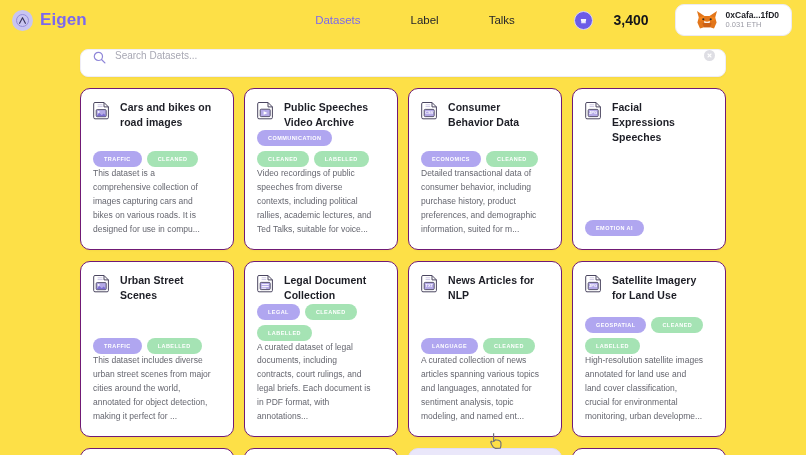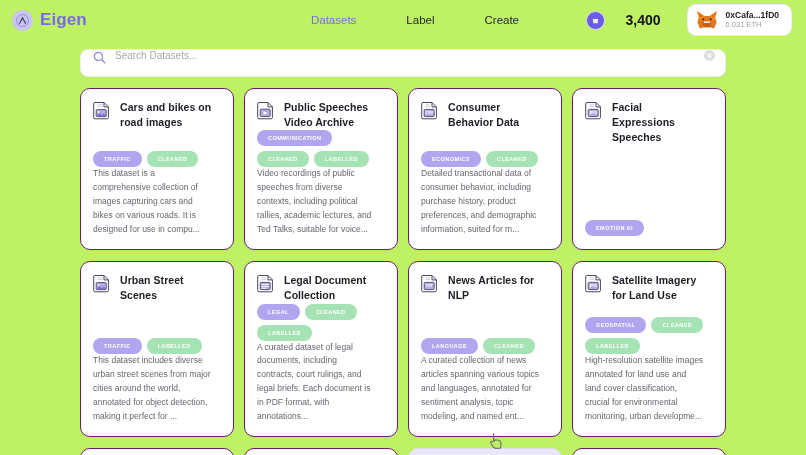--- a/index.html
+++ b/index.html
@@ -4,21 +4,21 @@
 <title>Eigen Datasets</title>
 <style>
   * { box-sizing: border-box; margin: 0; padding: 0; }
   html, body {
     width: 806px; height: 455px;
     overflow: hidden;
     background: #ffffff;
     font-family: "Liberation Sans", sans-serif;
     -webkit-font-smoothing: antialiased;
   }
-  .app { position: relative; width: 806px; height: 455px; background: #bef264; }
+  .app { position: relative; width: 806px; height: 455px; background: #fde047; }
 
   
   .topbar {
     display: flex; align-items: center;
     height: 40px; padding: 0 14px 0 12px;
     position: relative;
   }
   .brand { display: flex; align-items: center; gap: 7px; }
   .brand-mark {
     width: 21px; height: 21px; border-radius: 50%;
@@ -50,21 +50,21 @@
     width: 19px; height: 19px; border-radius: 50%;
     background: #6c5ce7;
     display: flex; align-items: center; justify-content: center;
     border: 1.5px solid #d9d5f7;
   }
   .credit-amount { font-size: 14px; font-weight: bold; color: #14151a; }
 
   .wallet {
     display: flex; align-items: center; gap: 8px;
     border: 1px solid #eceaf3; border-radius: 9px;
-    padding: 5px 12px 5px 8px; background: #fff;
+    padding: 5px 12px 5px 20px; background: #fff;
     cursor: pointer;
   }
   .fox {
     width: 22px; height: 20px; flex: none;
   }
   .wallet-text { display: flex; flex-direction: column; gap: 1px; line-height: 1.1; }
   .wallet-addr { font-size: 8.5px; font-weight: bold; color: #1d1e24; }
   .wallet-bal { font-size: 7.5px; color: #9b9ba5; }
 
   
@@ -141,21 +141,21 @@
           <circle cx="6.5" cy="6.5" r="6" fill="#c9c5f0" stroke="#8f86d8" stroke-width="0.9"></circle>
           <path d="M3.6 9.3 L6.5 3.7 L9.4 9.3" fill="none" stroke="#3a3560" stroke-width="1.15" stroke-linecap="round" stroke-linejoin="round"></path>
         </svg>
       </span>
       <span class="brand-name">Eigen</span>
     </div>
 
     <nav class="nav">
       <span class="nav-item active">Datasets</span>
       <span class="nav-item">Label</span>
-      <span class="nav-item">Create</span>
+      <span class="nav-item">Talks</span>
     </nav>
 
     <div class="topright">
 
       <div class="credits">
         <span class="coin-icon">
           <svg width="11" height="11" viewBox="0 0 11 11">
             <circle cx="5.5" cy="5.5" r="5.2" fill="#6c5ce7"></circle>
             <path d="M2.9 4.1 h5.2 v0.9 a2.6 2.6 0 0 1 -5.2 0 z" fill="#ffffff" opacity="0.92"></path>
             <rect x="2.9" y="7.3" width="5.2" height="0.85" rx="0.4" fill="#ffffff" opacity="0.92"></rect>

